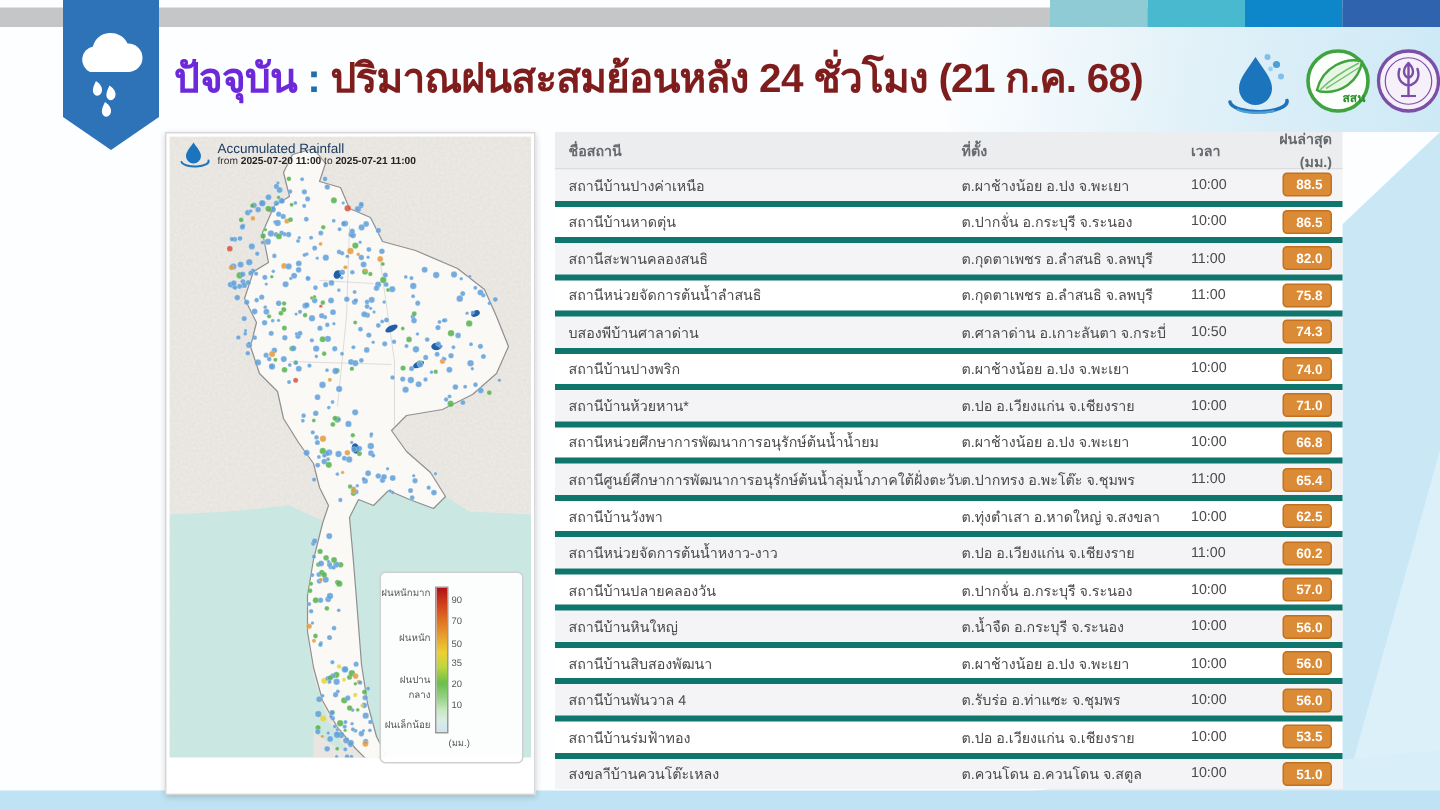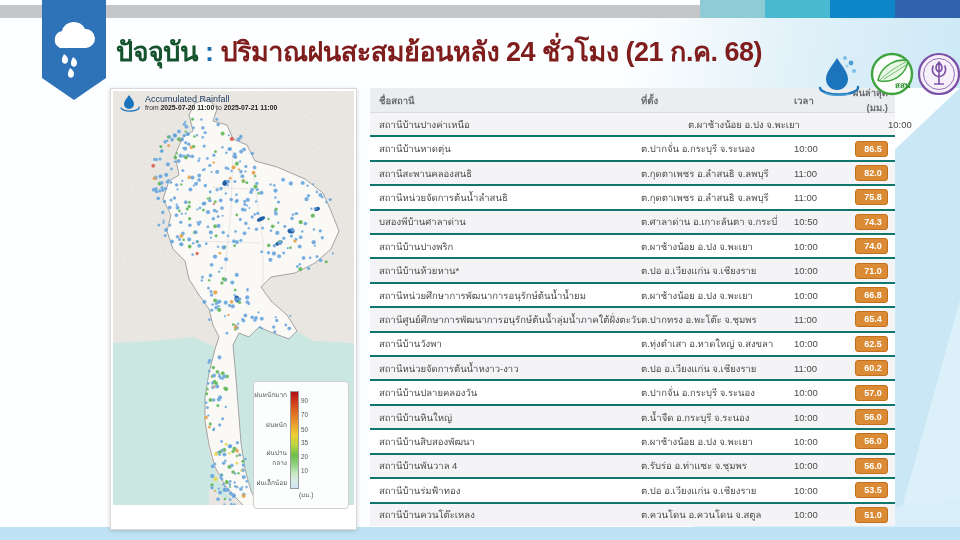--- a/index.html
+++ b/index.html
@@ -14,24 +14,24 @@
   
   #topbar-gray{left:0;top:5px;width:960px;height:13px;background:#C5C6C7;z-index:1;}
   .topbar-seg{top:0;height:18px;width:65px;z-index:2;}
 
   
   #header-wash{right:0;top:18px;width:330px;height:70px;z-index:1;
     background:linear-gradient(100deg,rgba(230,243,250,0) 0%,#DFF0F8 55%,#CDE9F6 100%);}
   #ribbon{left:42px;top:0;width:64px;height:100px;z-index:5;background:#2E72B8;
     clip-path:polygon(0 0,100% 0,100% 78%,50% 100%,0 78%);}
   #page-title{left:116px;top:30px;z-index:5;font-size:27px;font-weight:bold;letter-spacing:-0.5px;white-space:nowrap;}
-  #page-title .t-prefix{color:#14532d;}
+  #page-title .t-prefix{color:#6d28d9;}
   #page-title .t-sep{color:#1E6FB0;}
   #page-title .t-main{color:#7f1d1d;}
-  .logo{top:50px;z-index:5;}
+  .logo{top:30px;z-index:5;}
 
   
   #right-band{left:893px;top:88px;width:67px;height:452px;background:#CAE7F6;z-index:0;
     clip-path:polygon(0 14%,100% 0,100% 100%,0 100%);}
   #right-band-light{left:893px;top:300px;width:67px;height:240px;background:#DCF0FA;z-index:0;
     clip-path:polygon(100% 0,0 100%,100% 100%);}
   #bottom-band{left:0;top:527px;width:960px;height:13px;background:#BFE3F4;z-index:1;}
   #bottom-tri{left:560px;top:500px;width:400px;height:40px;background:#D8EEF9;z-index:1;
     clip-path:polygon(0 100%,100% 0,100% 100%);}
 
@@ -52,22 +52,22 @@
     background:linear-gradient(180deg,#B01116 0%,#CE3B1C 10%,#DF6F23 22%,#E89C2D 33%,#EDD034 45%,#BCD63F 55%,#6CBE4C 66%,#93D284 76%,#C8E9C2 85%,#D9EDE4 92%,#CFE4F3 100%);}
   .legend-label{position:absolute;left:0;width:33px;text-align:right;font-size:6.5px;color:#555;}
   .legend-tick{position:absolute;left:47px;font-size:6.3px;color:#555;}
   #legend-unit{position:absolute;left:45px;top:108px;font-size:6.3px;color:#555;}
 
   
   #table{left:370px;top:88px;width:525px;height:438px;z-index:3;display:flex;flex-direction:column;background:#fff;}
   #thead{height:24px;flex:0 0 24px;background:#ECEDEF;border-bottom:1px solid #DCDCDE;
     display:flex;align-items:center;font-size:9.5px;font-weight:bold;color:#66696d;}
   #rows{flex:1;display:flex;flex-direction:column;}
-  .row{flex:1;display:flex;align-items:center;border-top:2px solid #0f766e;font-size:9.5px;color:#4a4a4a;}
-  .row:first-child{border-top:none;gap:47px;}
+  .row{flex:1;display:flex;align-items:center;border-top:4px solid #0f766e;font-size:9.5px;color:#4a4a4a;}
+  .row:first-child{border-top:none;}
   .row.alt{background:#F4F4F6;}
   .c-name{flex:0 0 262px;padding-left:9px;overflow:hidden;white-space:nowrap;}
   .c-loc{flex:0 0 153px;overflow:hidden;white-space:nowrap;}
   .c-time{flex:0 0 52px;}
   .c-val{flex:1;text-align:right;padding-right:7px;}
   .badge{display:inline-block;min-width:26px;padding:2px 1px 2px 4px;border-radius:3px;
     background:#DB8A35;border:1px solid #C2701D;color:#fff;font-weight:bold;font-size:9px;text-align:center;}
 </style>
 </head>
 <body>
@@ -813,19 +813,19 @@
   </div>
 
   <div class="row">
     <div class="c-name">สถานีบ้านร่มฟ้าทอง</div>
     <div class="c-loc">ต.ปอ อ.เวียงแก่น จ.เชียงราย</div>
     <div class="c-time">10:00</div>
     <div class="c-val"><span class="badge">53.5</span></div>
   </div>
 
   <div class="row alt">
-    <div class="c-name">สถานีบ้านควนโต๊ะเหลง</div>
+    <div class="c-name">สงขลาีบ้านควนโต๊ะเหลง</div>
     <div class="c-loc">ต.ควนโดน อ.ควนโดน จ.สตูล</div>
     <div class="c-time">10:00</div>
     <div class="c-val"><span class="badge">51.0</span></div>
   </div>
 </div>
 </div>
 
 </body></html>

